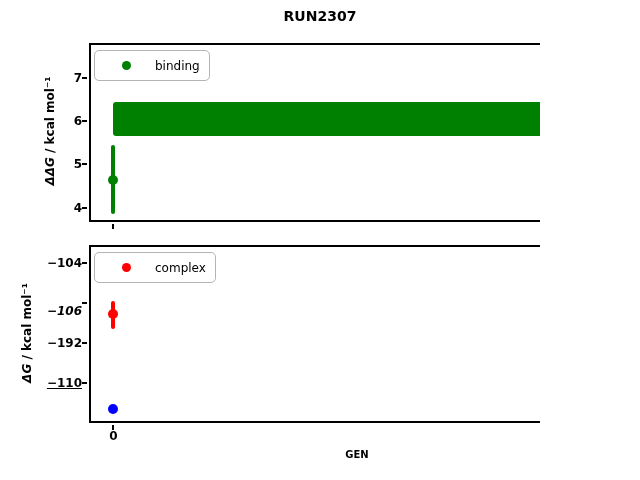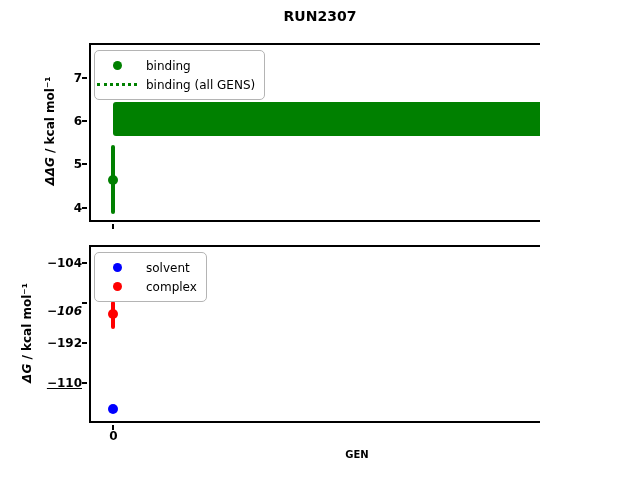--- a/index.html
+++ b/index.html
@@ -75,21 +75,21 @@
     position: absolute;
     left: 89px; width: 536px; top: 449px;
     text-align: center;
     font-size: 10px; font-weight: bold; color: #000;
   }
   .legend {
     position: absolute;
     background: rgba(255,255,255,0.88);
     border: 1px solid #b4b4b4;
     border-radius: 5px;
-    padding: 5px 9px 5px 2px;
+    padding: 5px 9px 5px 11px;
     z-index: 5;
   }
   .legend-row {
     display: flex; align-items: center;
     height: 19px;
   }
   .legend-handle {
     width: 40px;
     display: flex; align-items: center; justify-content: center;
     flex: 0 0 40px;
@@ -123,26 +123,20 @@
       <div class="marker" style="left: 17.3636px; top: 130.06px; background: rgb(0, 128, 0);"></div>
       <div class="errbar" style="left: 507.636px; top: 7.07971px; height: 38.0483px; background: rgb(0, 128, 0);"></div>
       <div class="marker" style="left: 504.636px; top: 21.5362px; background: rgb(0, 128, 0);"></div>
       <div class="legend" style="left: 3px; top: 5px;">
         <div class="legend-row">
           <div class="legend-handle">
             <div class="handle-dot" style="background: rgb(0, 128, 0);"></div>
           </div>
           <div class="legend-label">binding</div>
         </div>
-        <div class="legend-row">
-          <div class="legend-handle">
-            <div class="handle-dotted" style="border-top-color: rgb(0, 128, 0);"></div>
-          </div>
-          <div class="legend-label">binding (all GENS)</div>
-        </div>
       </div>
     </div>
   <div id="axes-bottom" class="axes" style="left: 89px; top: 245px; width: 532px; height: 174px;">
       <div class="tickmark-y" style="top: 15.2px;"></div>
       <div class="ytick-label" style="top: 8.2px;">−104</div>
       <div class="tickmark-y" style="top: 55.2px;"></div>
       <div class="ytick-label" style="top: 56px; font-style: italic;">−106</div>
       <div class="tickmark-y" style="top: 95.2px;"></div>
       <div class="ytick-label" style="top: 88.2px;">−192</div>
       <div class="tickmark-y" style="top: 135.2px;"></div>
@@ -153,26 +147,20 @@
       <div class="xtick-label" style="left: 497.636px;">1</div>
       <div class="marker" style="left: 17.3636px; top: 157.2px; background: rgb(0, 0, 255);"></div>
       <div class="marker" style="left: 504.636px; top: 150.6px; background: rgb(0, 0, 255);"></div>
       <div class="errbar" style="left: 20.3636px; top: 54.2px; height: 28px; background: rgb(255, 0, 0);"></div>
       <div class="marker" style="left: 17.3636px; top: 62.2px; background: rgb(255, 0, 0);"></div>
       <div class="errbar" style="left: 507.636px; top: 5.2px; height: 16px; background: rgb(255, 0, 0);"></div>
       <div class="marker" style="left: 504.636px; top: 8.2px; background: rgb(255, 0, 0);"></div>
       <div class="legend" style="left: 3px; top: 5px;">
         <div class="legend-row">
           <div class="legend-handle">
-            <div class="handle-dot" style="background: rgb(0, 0, 255);"></div>
-          </div>
-          <div class="legend-label">solvent</div>
-        </div>
-        <div class="legend-row">
-          <div class="legend-handle">
             <div class="handle-dot" style="background: rgb(255, 0, 0);"></div>
           </div>
           <div class="legend-label">complex</div>
         </div>
       </div>
     </div>
   <div class="fig-xlabel">GEN</div>
 <div class="axis-ylabel" style="left: -60px; top: 124px;"><span class="math">ΔΔG</span><span> / kcal mol⁻¹</span></div>
     <div class="axis-ylabel" style="left: -83px; top: 326px;"><span class="math">ΔG</span><span> / kcal mol⁻¹</span></div>
   </div>

